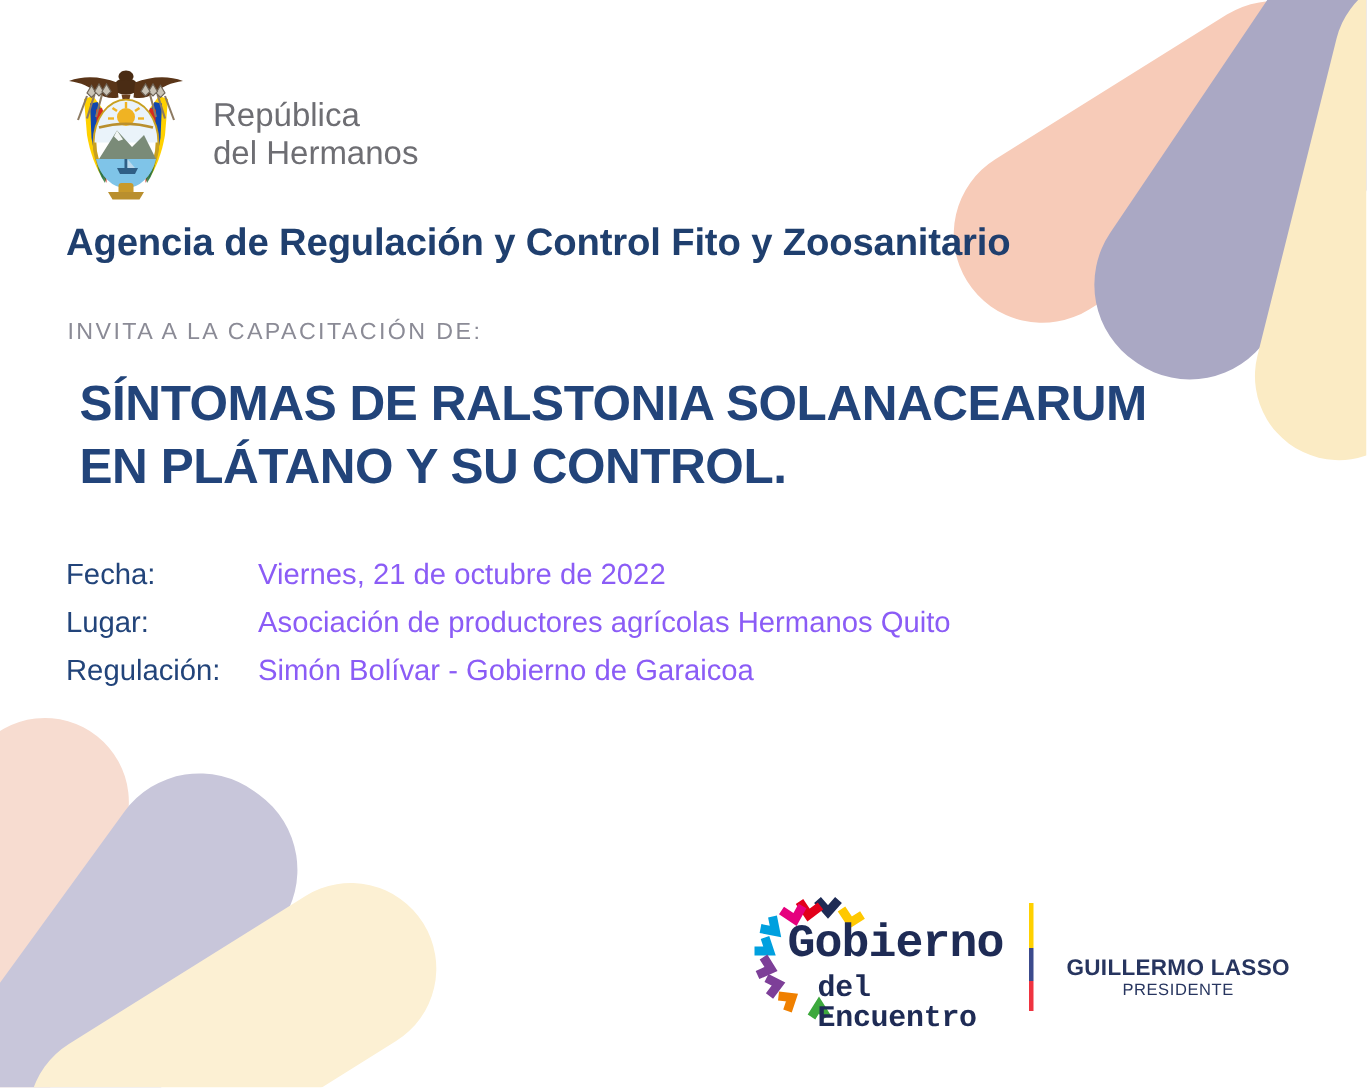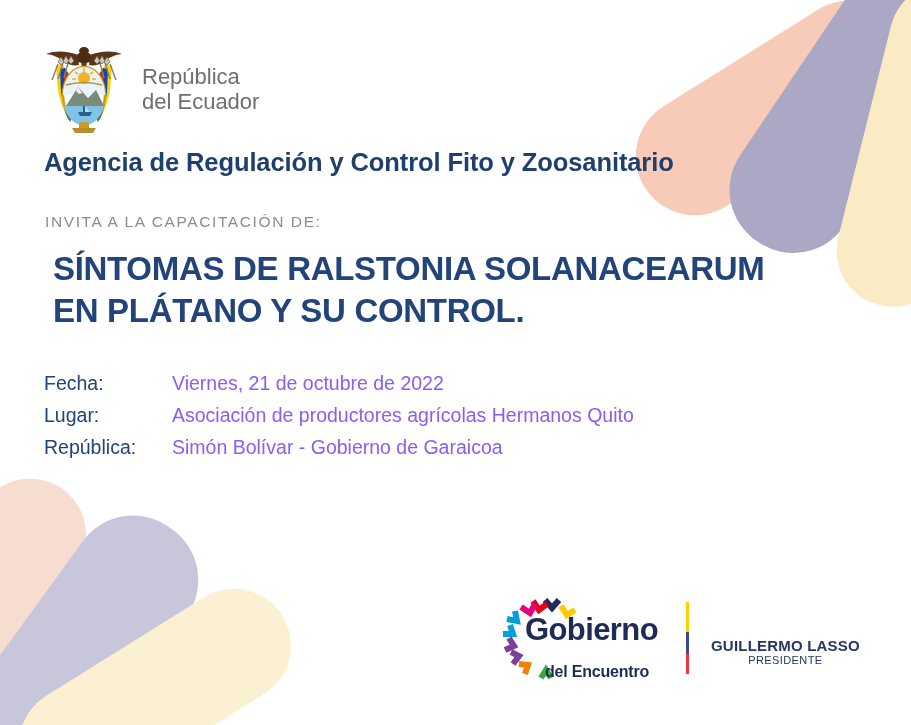--- a/index.html
+++ b/index.html
@@ -169,26 +169,27 @@
     height: 84px;
   }
   #chevrons { position: absolute; left: 0; top: 0; }
   #gobierno-words {
     position: absolute;
     left: 28px;
     top: 18px;
     color: #1E2B55;
     font-weight: bold;
     line-height: 1;
+    font-family: Liberation Mono, monospace;
   }
   #word-gobierno { font-size: 31px; letter-spacing: -0.6px; }
   #word-encuentro {
-    font-size: 16px;
+    font-size: 20px;
     letter-spacing: -0.2px;
-    margin-top: 19px;
+    margin-top: 5px;
     margin-left: 20px;
   }
   #flag-divider {
     width: 3px;
     height: 72px;
     margin: 0 22px 0 14px;
     background: linear-gradient(to bottom,
         #FFD100 0%, #FFD100 42%,
         #3C4A8C 42%, #3C4A8C 72%,
         #EF3340 72%, #EF3340 100%);
@@ -288,41 +289,41 @@
 
           <path d="M40 70 L54 70 L52 74 L42 74 Z" fill="#2F5F86"></path>
           <rect x="45" y="64" width="2" height="6" fill="#2F5F86"></rect>
           <path d="M47 64 L47 70 L52 70 Z" fill="#BBD9EC"></path>
 
           <rect x="41" y="80" width="10" height="9" rx="2" fill="#C89A2B"></rect>
           <path d="M34 86 h24 l-3 5 h-18 z" fill="#B98F2E"></path>
         </svg>
       </span>
       <div id="crest-text">República
-del Ecuador</div>
+del Hermanos</div>
     </div>
 
     <div id="agency-name">Agencia de Regulación y Control Fito y Zoosanitario</div>
 
     <div id="invite-line">INVITA A LA CAPACITACIÓN DE:</div>
 
     <div id="event-title">SÍNTOMAS DE RALSTONIA SOLANACEARUM
 EN PLÁTANO Y SU CONTROL.</div>
 
     <div id="details">
       <div class="detail-row">
         <div class="detail-label">Fecha:</div>
         <div class="detail-value">Viernes, 21 de octubre de 2022</div>
       </div>
       <div class="detail-row">
         <div class="detail-label">Lugar:</div>
         <div class="detail-value">Asociación de productores agrícolas Hermanos Quito</div>
       </div>
       <div class="detail-row">
-        <div class="detail-label">República:</div>
+        <div class="detail-label">Regulación:</div>
         <div class="detail-value">Simón Bolívar - Gobierno de Garaicoa</div>
       </div>
     </div>
 
     <div id="footer-logos">
 
       <div id="gobierno-logo">
         <span>
           <svg id="chevrons" width="92" height="84" viewBox="0 0 92 84" xmlns="http://www.w3.org/2000/svg" fill="none" stroke-width="6" stroke-linecap="butt" stroke-linejoin="miter">
 

